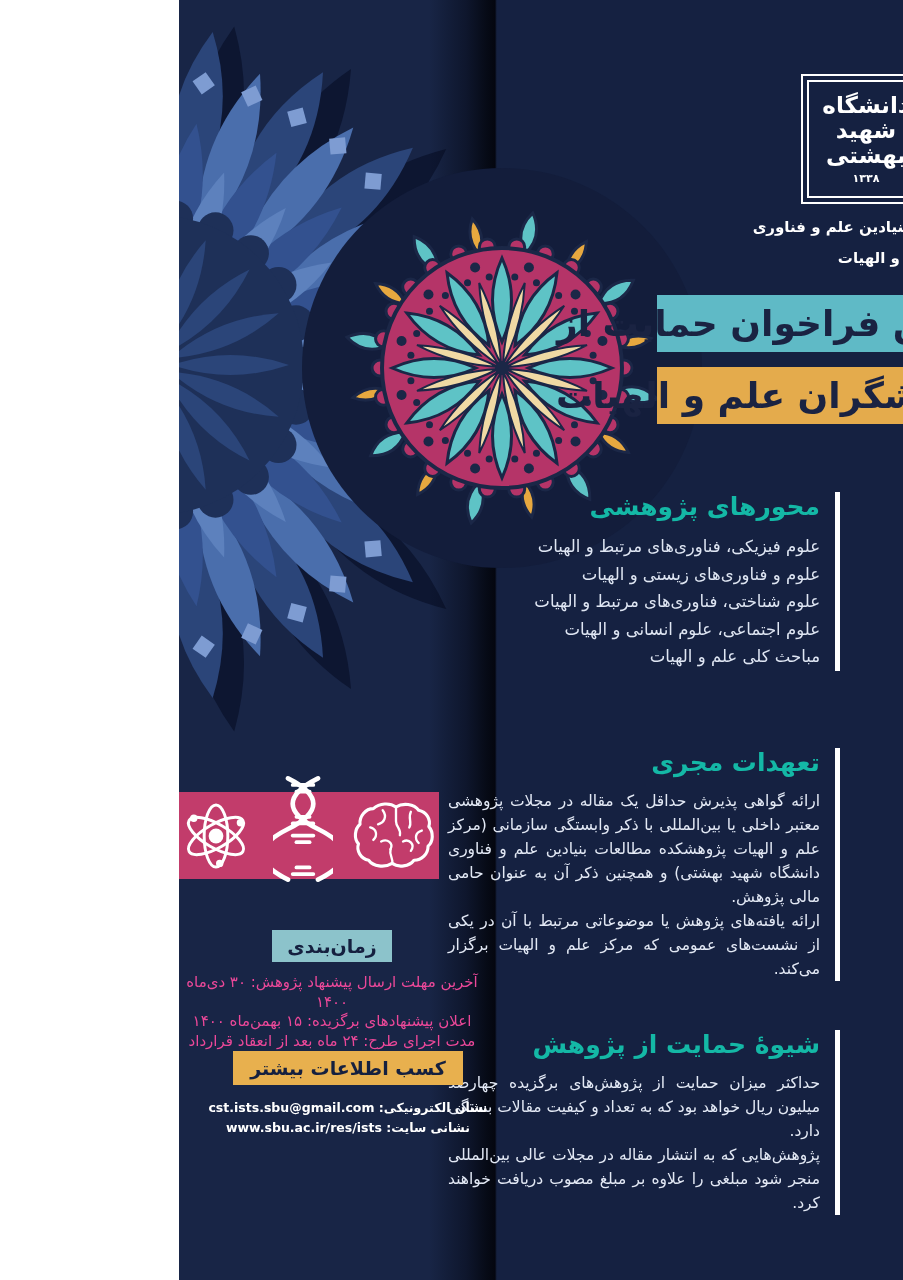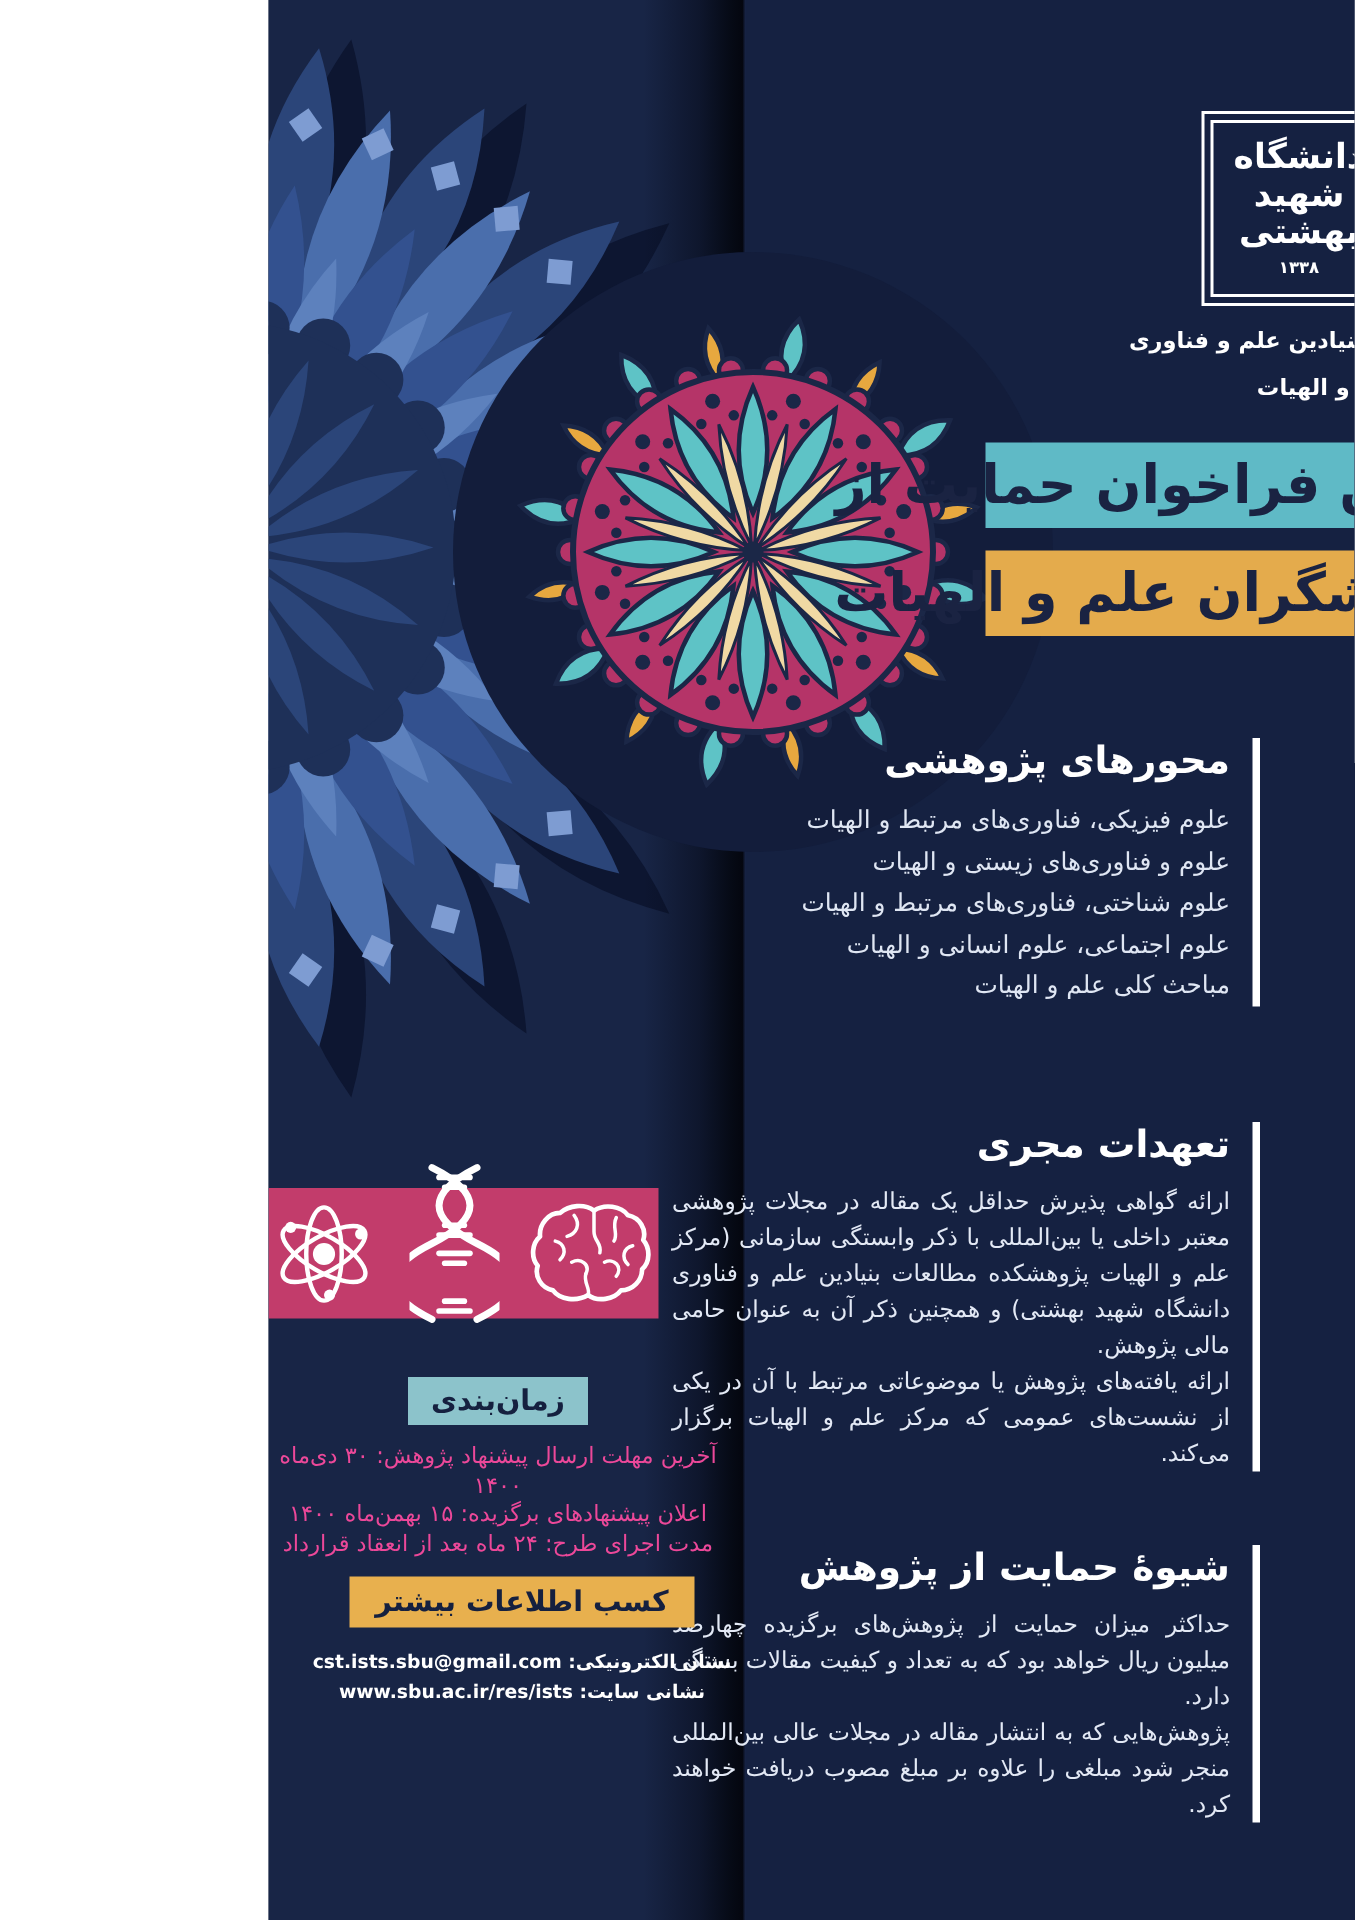--- a/index.html
+++ b/index.html
@@ -42,37 +42,37 @@
     font-weight:bold;font-size:36px;color:#1a2342;white-space:nowrap;
   }
   .bar1{top:295px;background:#5fbac6;}
   .bar2{top:367px;background:#e4ab4c;}
 
   
   .section{
     position:absolute;right:63px;width:372px;
     border-right:5px solid #fff;padding-right:15px;color:#e3e9f5;
   }
-  .section h2{font-size:25px;margin:0 0 12px;color:#ffffff;font-weight:bold;}
+  .section h2{font-size:25px;margin:0 0 12px;color:#14b8a6;font-weight:bold;}
   #research{top:492px;}
   #obligations{top:748px;margin-left:36px;}
   #support{top:1030px;}
   .rlist{list-style:none;margin:0;padding:0;font-size:16.5px;line-height:27.5px;color:#dfe6f3;text-align:right;}
   .section p{margin:0;font-size:15.5px;line-height:24px;text-align:justify;color:#e3e9f5;}
 
   
   .band{
     position:absolute;left:0;top:792px;width:260px;height:87px;background:#c23c6b;
     display:flex;align-items:center;justify-content:center;gap:20px;overflow:visible;
   }
   .band svg{display:block;}
   .dna-wrap{margin-top:-14px;}
 
   .schedule{position:absolute;left:0;top:918px;width:306px;text-align:center;}
-  .badge-teal{display:inline-block;background:#8cc3cb;color:#15203f;font-weight:bold;font-size:19px;padding:5px 15px;}
+  .badge-teal{display:inline-block;background:#8cc3cb;color:#15203f;font-weight:bold;font-size:19px;padding:5px 15px;margin-top:12px;}
   .schedule-items{margin-top:11px;color:#ec4899;font-weight:normal;font-size:15px;line-height:19.5px;}
 
   .contact{position:absolute;left:16px;top:1051px;width:306px;text-align:center;}
   .badge-yellow{display:inline-block;background:#e8b04e;color:#15203f;font-weight:bold;font-size:19px;padding:6px 17px;}
   .contact-lines{margin-top:13px;font-size:12.5px;line-height:20px;color:#fff;font-weight:bold;}
   .ltr{direction:ltr;unicode-bidi:embed;}
 </style>
 </head>
 <body>
 

